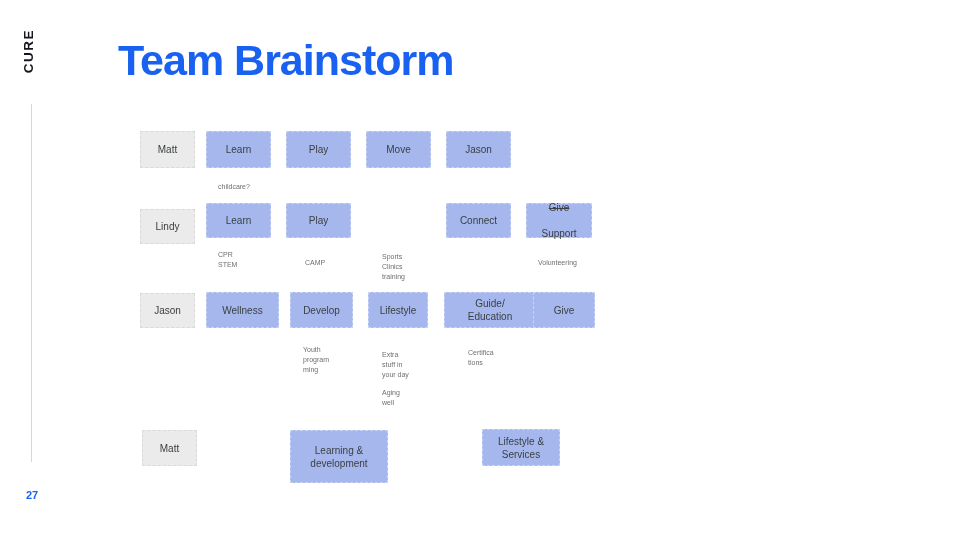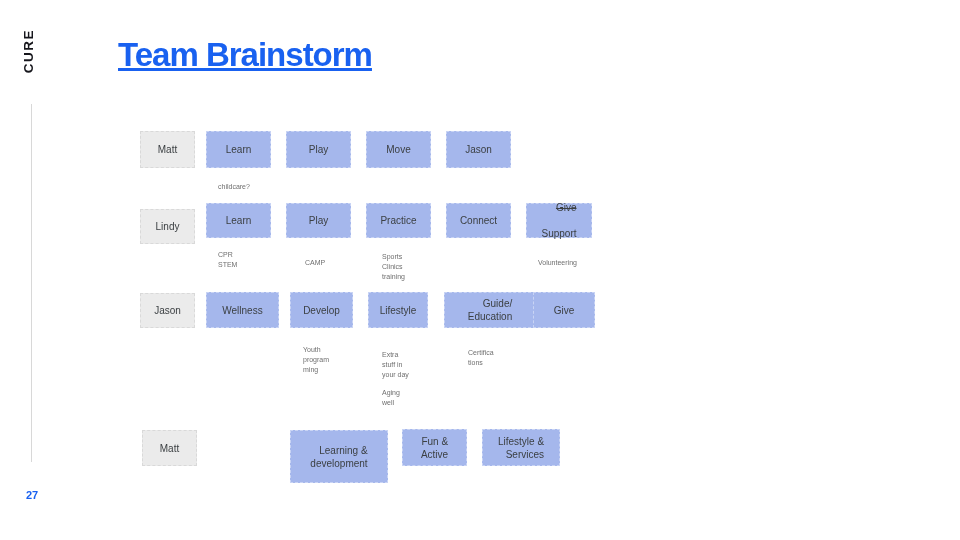--- a/index.html
+++ b/index.html
@@ -22,33 +22,32 @@
     writing-mode: vertical-rl; transform: rotate(180deg);
     font-size: 13.5px; font-weight: 700; letter-spacing: 1.5px;
     color: #16161c;
   }
   .vline {
     position: absolute; left: 31px; top: 104px;
     width: 1px; height: 358px; background: #d8d8d8;
   }
   .title {
     position: absolute; left: 118px; top: 36px;
-    font-size: 33px; font-weight: 700; letter-spacing: -1px;
+    font-size: 43px; font-weight: 700; letter-spacing: -1px;
     color: var(--accent);
-    text-decoration: underline;
   }
   .page-num {
     position: absolute; left: 26px; top: 489px;
     font-size: 11px; font-weight: 700; color: var(--accent);
   }
 
   .owner, .card {
     position: absolute;
     display: flex; align-items: center; justify-content: center;
-    text-align: right; white-space: pre-line;
+    text-align: center; white-space: pre-line;
     font-size: 10px; line-height: 13px; color: #3c4043;
   }
   .owner {
     background: var(--owner-fill);
     border: 1px dashed #d9d9d9;
   }
   .card {
     background: var(--card-fill);
     border: 1px dashed #c9d4f4;
   }
@@ -74,21 +73,20 @@
   <div class="owner" style="left:140px;top:131px;width:55px;height:37px">Matt</div>
   <div class="card" style="left:206px;top:131px;width:65px;height:37px">Learn</div>
   <div class="card" style="left:286px;top:131px;width:65px;height:37px">Play</div>
   <div class="card" style="left:366px;top:131px;width:65px;height:37px">Move</div>
   <div class="card" style="left:446px;top:131px;width:65px;height:37px">Jason</div>
   <div class="note" style="left:218px;top:182px">childcare?</div>
 
   <div class="owner" style="left:140px;top:209px;width:55px;height:35px">Lindy</div>
   <div class="card" style="left:206px;top:203px;width:65px;height:35px">Learn</div>
   <div class="card" style="left:286px;top:203px;width:65px;height:35px">Play</div>
-  <div class="card" style="left:366px;top:203px;width:65px;height:35px">Practice</div>
   <div class="card" style="left:446px;top:203px;width:65px;height:35px">Connect</div>
   <div class="card" style="left:526px;top:203px;width:66px;height:35px">
     <div>
       <span class="strike">Give</span>
       <span class="word">Support</span>
     </div>
   </div>
   <div class="note" style="left:218px;top:250px">CPR
 STEM</div>
   <div class="note" style="left:305px;top:258px">CAMP</div>
@@ -111,18 +109,16 @@
 stuff in
 your day</div>
   <div class="note" style="left:468px;top:348px">Certifica
 tions</div>
   <div class="note" style="left:382px;top:388px">Aging
 well</div>
 
   <div class="owner" style="left:142px;top:430px;width:55px;height:36px">Matt</div>
   <div class="card" style="left:290px;top:430px;width:98px;height:53px">Learning &amp;
 development</div>
-  <div class="card" style="left:402px;top:429px;width:65px;height:37px">Fun &amp;
-Active</div>
   <div class="card" style="left:482px;top:429px;width:78px;height:37px">Lifestyle &amp;
 Services</div>
 
 </div>
 
 </body></html>

